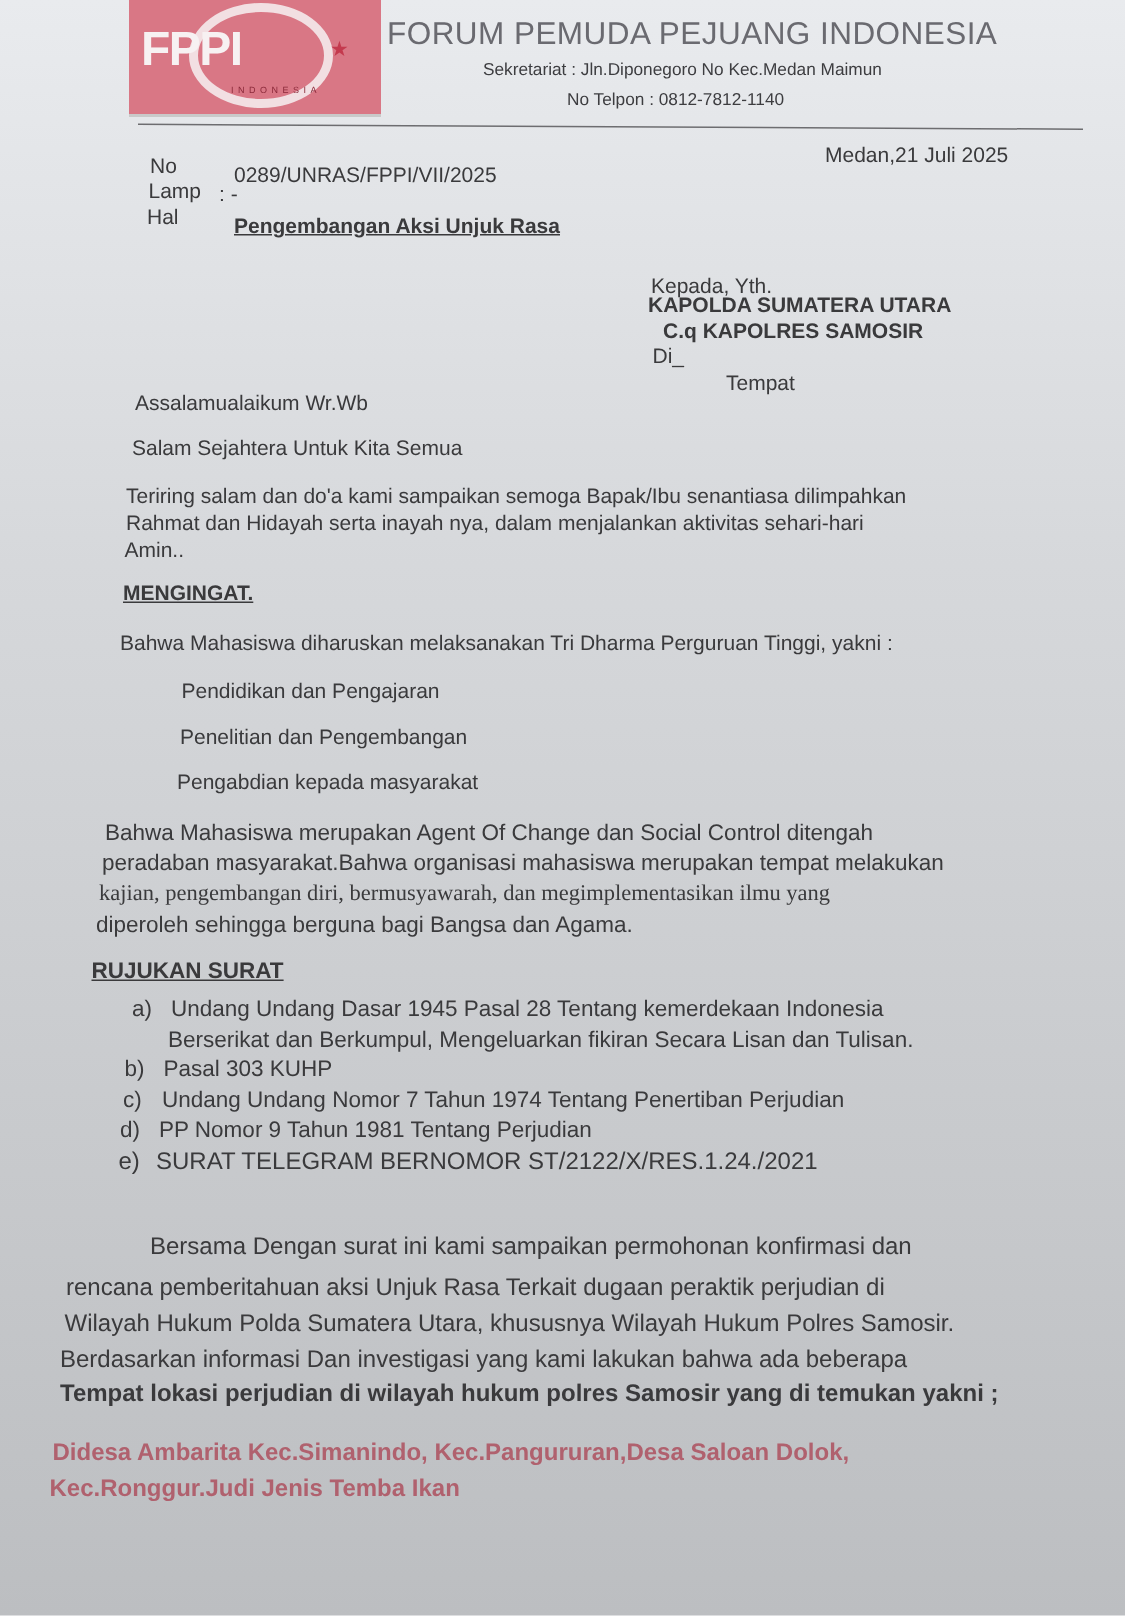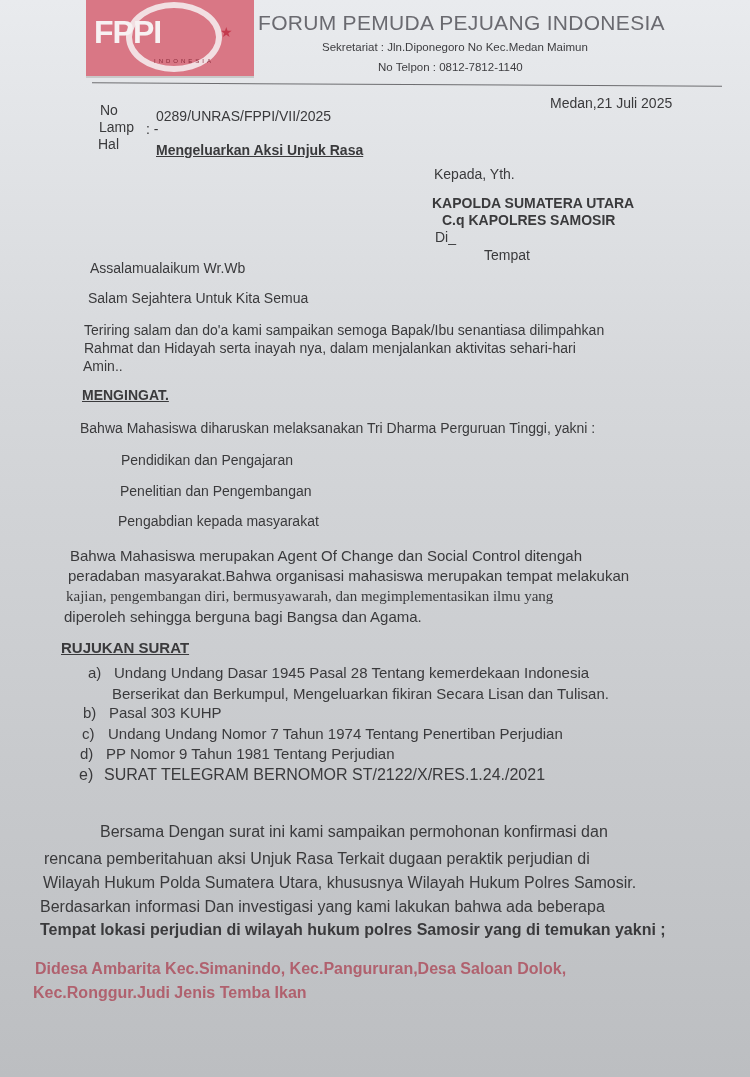--- a/index.html
+++ b/index.html
@@ -49,23 +49,23 @@
 <div class="abs addr">Sekretariat : Jln.Diponegoro No Kec.Medan Maimun</div>
 <div class="abs phone">No Telpon : 0812-7812-1140</div>
 <div class="abs rule"></div>
 
 <div class="abs t14" style="left:550px;top:95px;">Medan,21 Juli 2025</div>
 <div class="abs t14" style="left:100px;top:102px;">No</div>
 <div class="abs t14" style="left:156px;top:108px;">0289/UNRAS/FPPI/VII/2025</div>
 <div class="abs t14" style="left:99px;top:119px;">Lamp</div>
 <div class="abs t14" style="left:146px;top:121px;">: -</div>
 <div class="abs t14" style="left:98px;top:136px;">Hal</div>
-<div class="abs t14 bold ul" style="left:156px;top:142px;">Mengeluarkan Aksi Unjuk Rasa</div>
+<div class="abs t14 bold ul" style="left:156px;top:142px;">Pengembangan Aksi Unjuk Rasa</div>
 
-<div class="abs t14" style="left:434px;top:166px;">Kepada, Yth.</div>
+<div class="abs t14" style="left:434px;top:182px;">Kepada, Yth.</div>
 <div class="abs t14 bold" style="left:432px;top:195px;">KAPOLDA SUMATERA UTARA</div>
 <div class="abs t14 bold" style="left:442px;top:212px;">C.q KAPOLRES SAMOSIR</div>
 <div class="abs t14" style="left:435px;top:229px;">Di_</div>
 <div class="abs t14" style="left:484px;top:247px;">Tempat</div>
 
 <div class="abs t14" style="left:90px;top:260px;">Assalamualaikum Wr.Wb</div>
 <div class="abs t14" style="left:88px;top:290px;">Salam Sejahtera Untuk Kita Semua</div>
 <div class="abs t14" style="left:84px;top:322px;">Teriring salam dan do'a kami sampaikan semoga Bapak/Ibu senantiasa dilimpahkan</div>
 <div class="abs t14" style="left:84px;top:340px;">Rahmat dan Hidayah serta inayah nya, dalam menjalankan aktivitas sehari-hari</div>
 <div class="abs t14" style="left:83px;top:358px;">Amin..</div>

